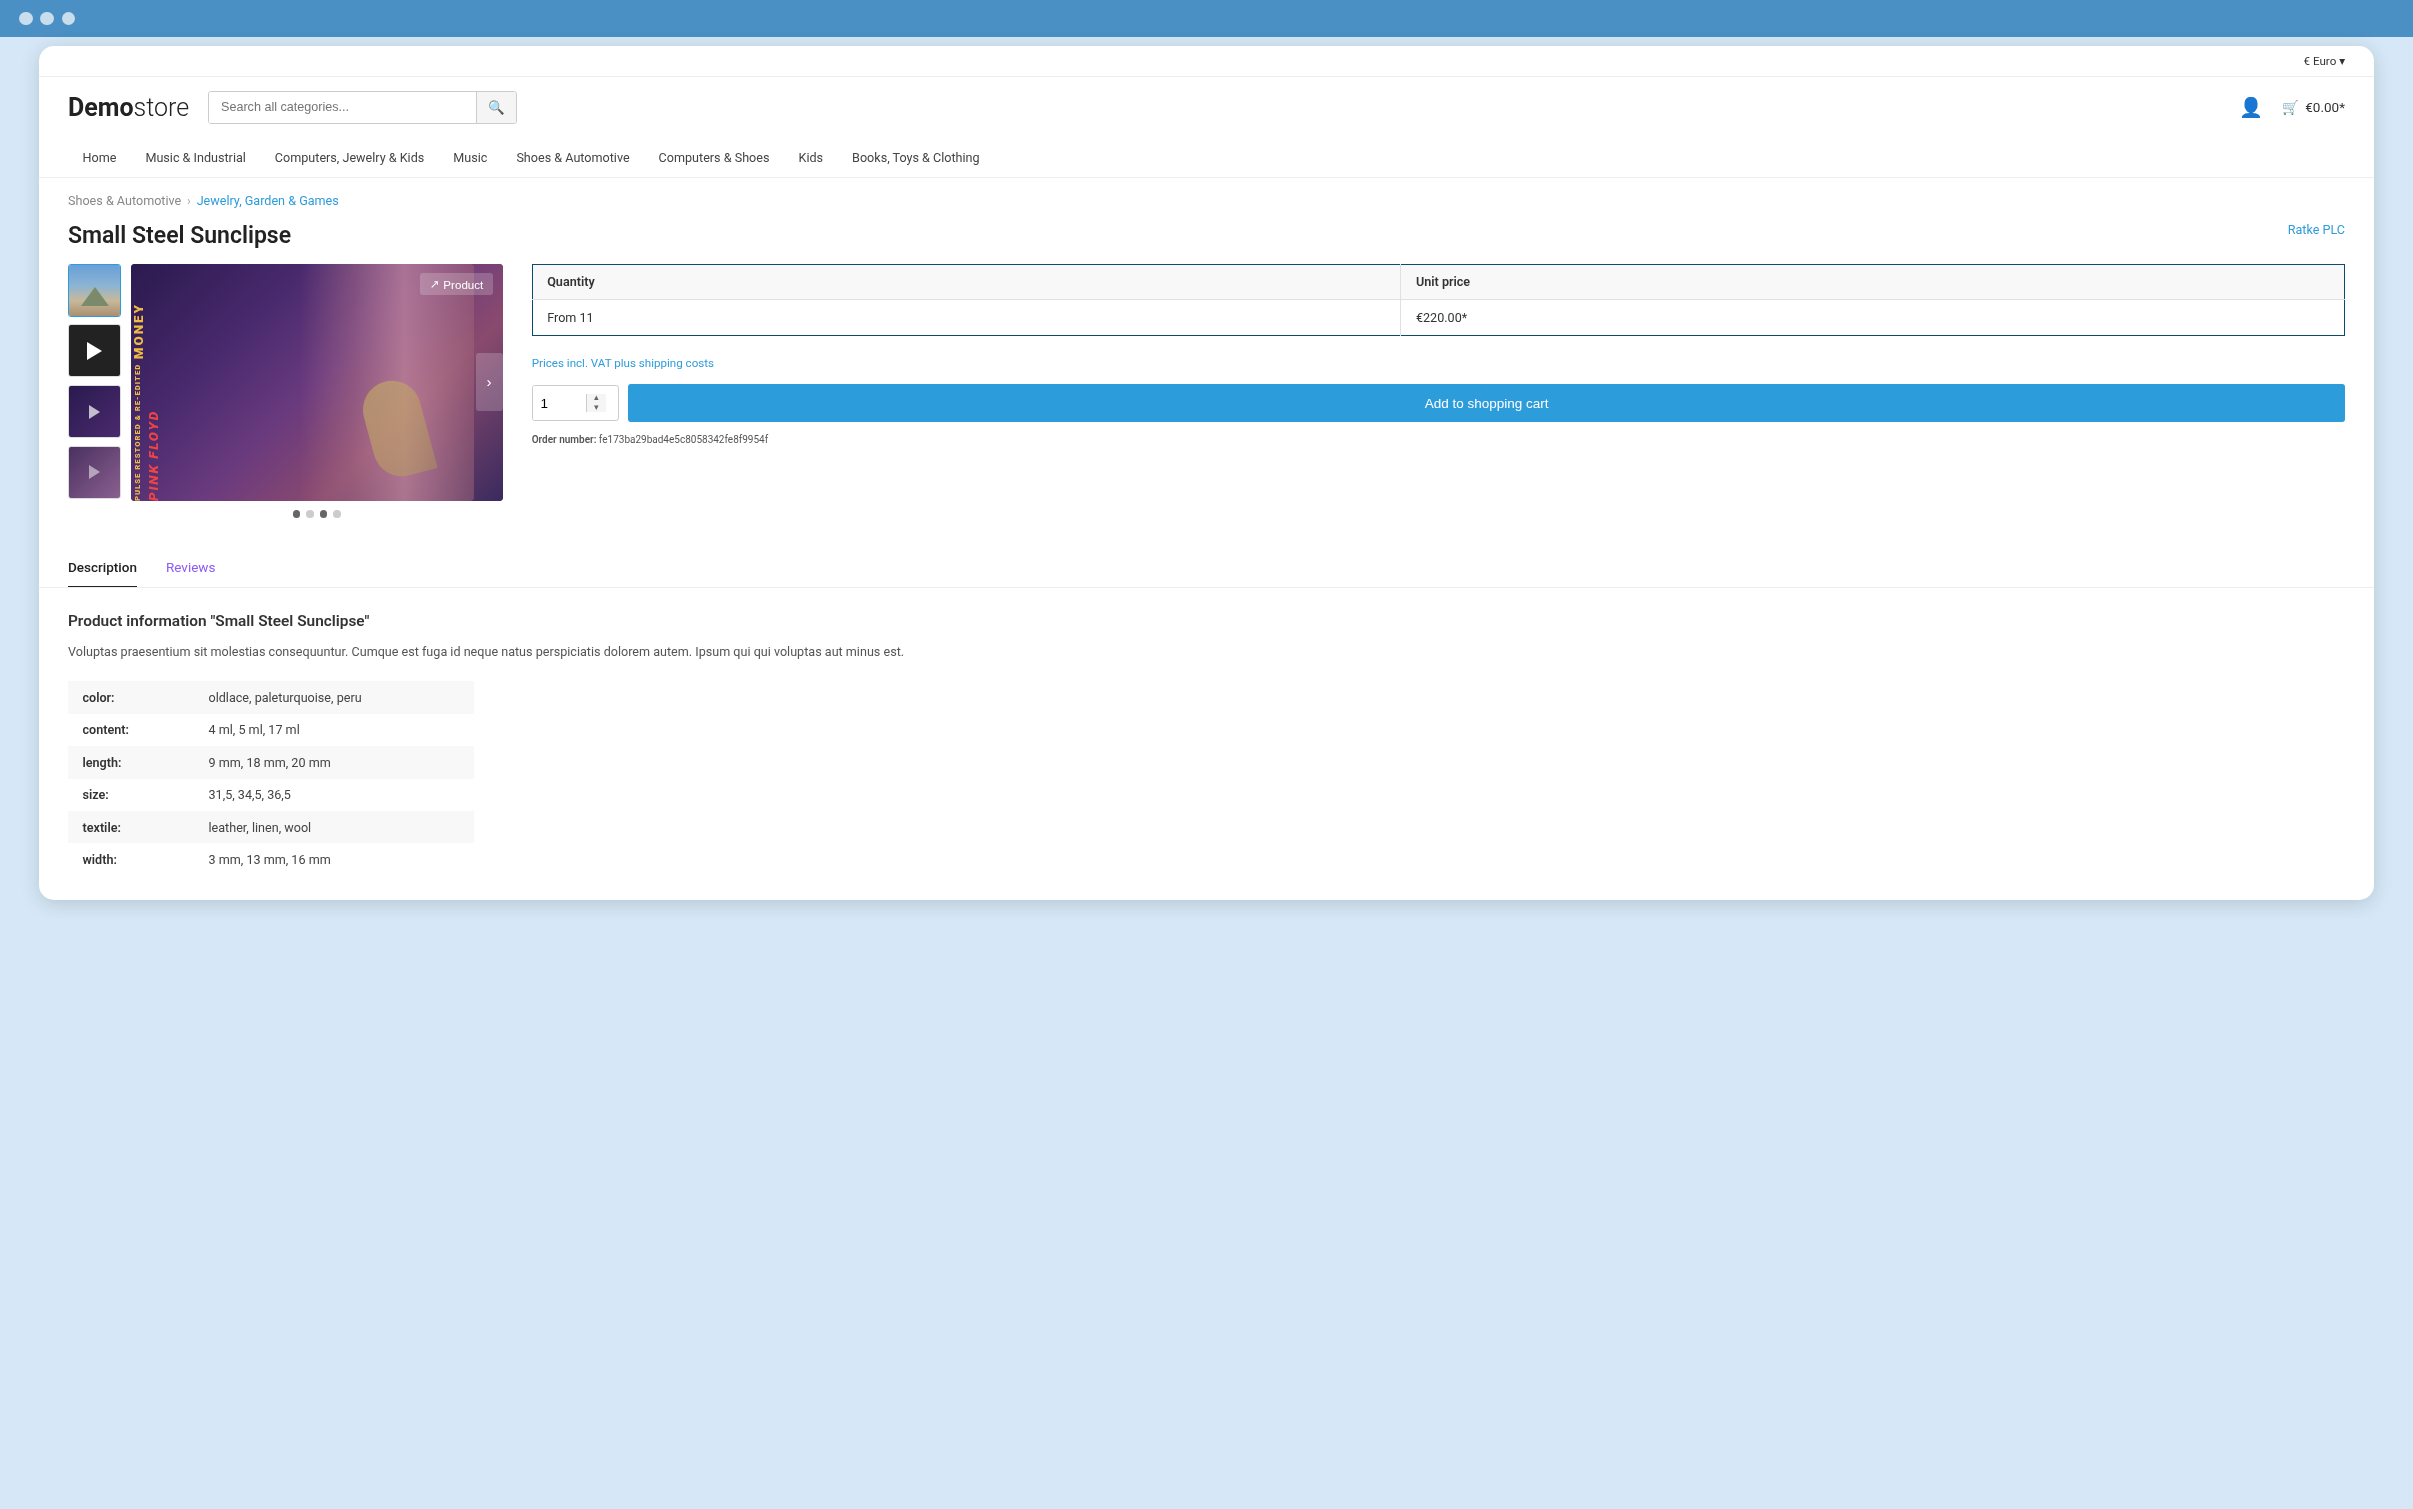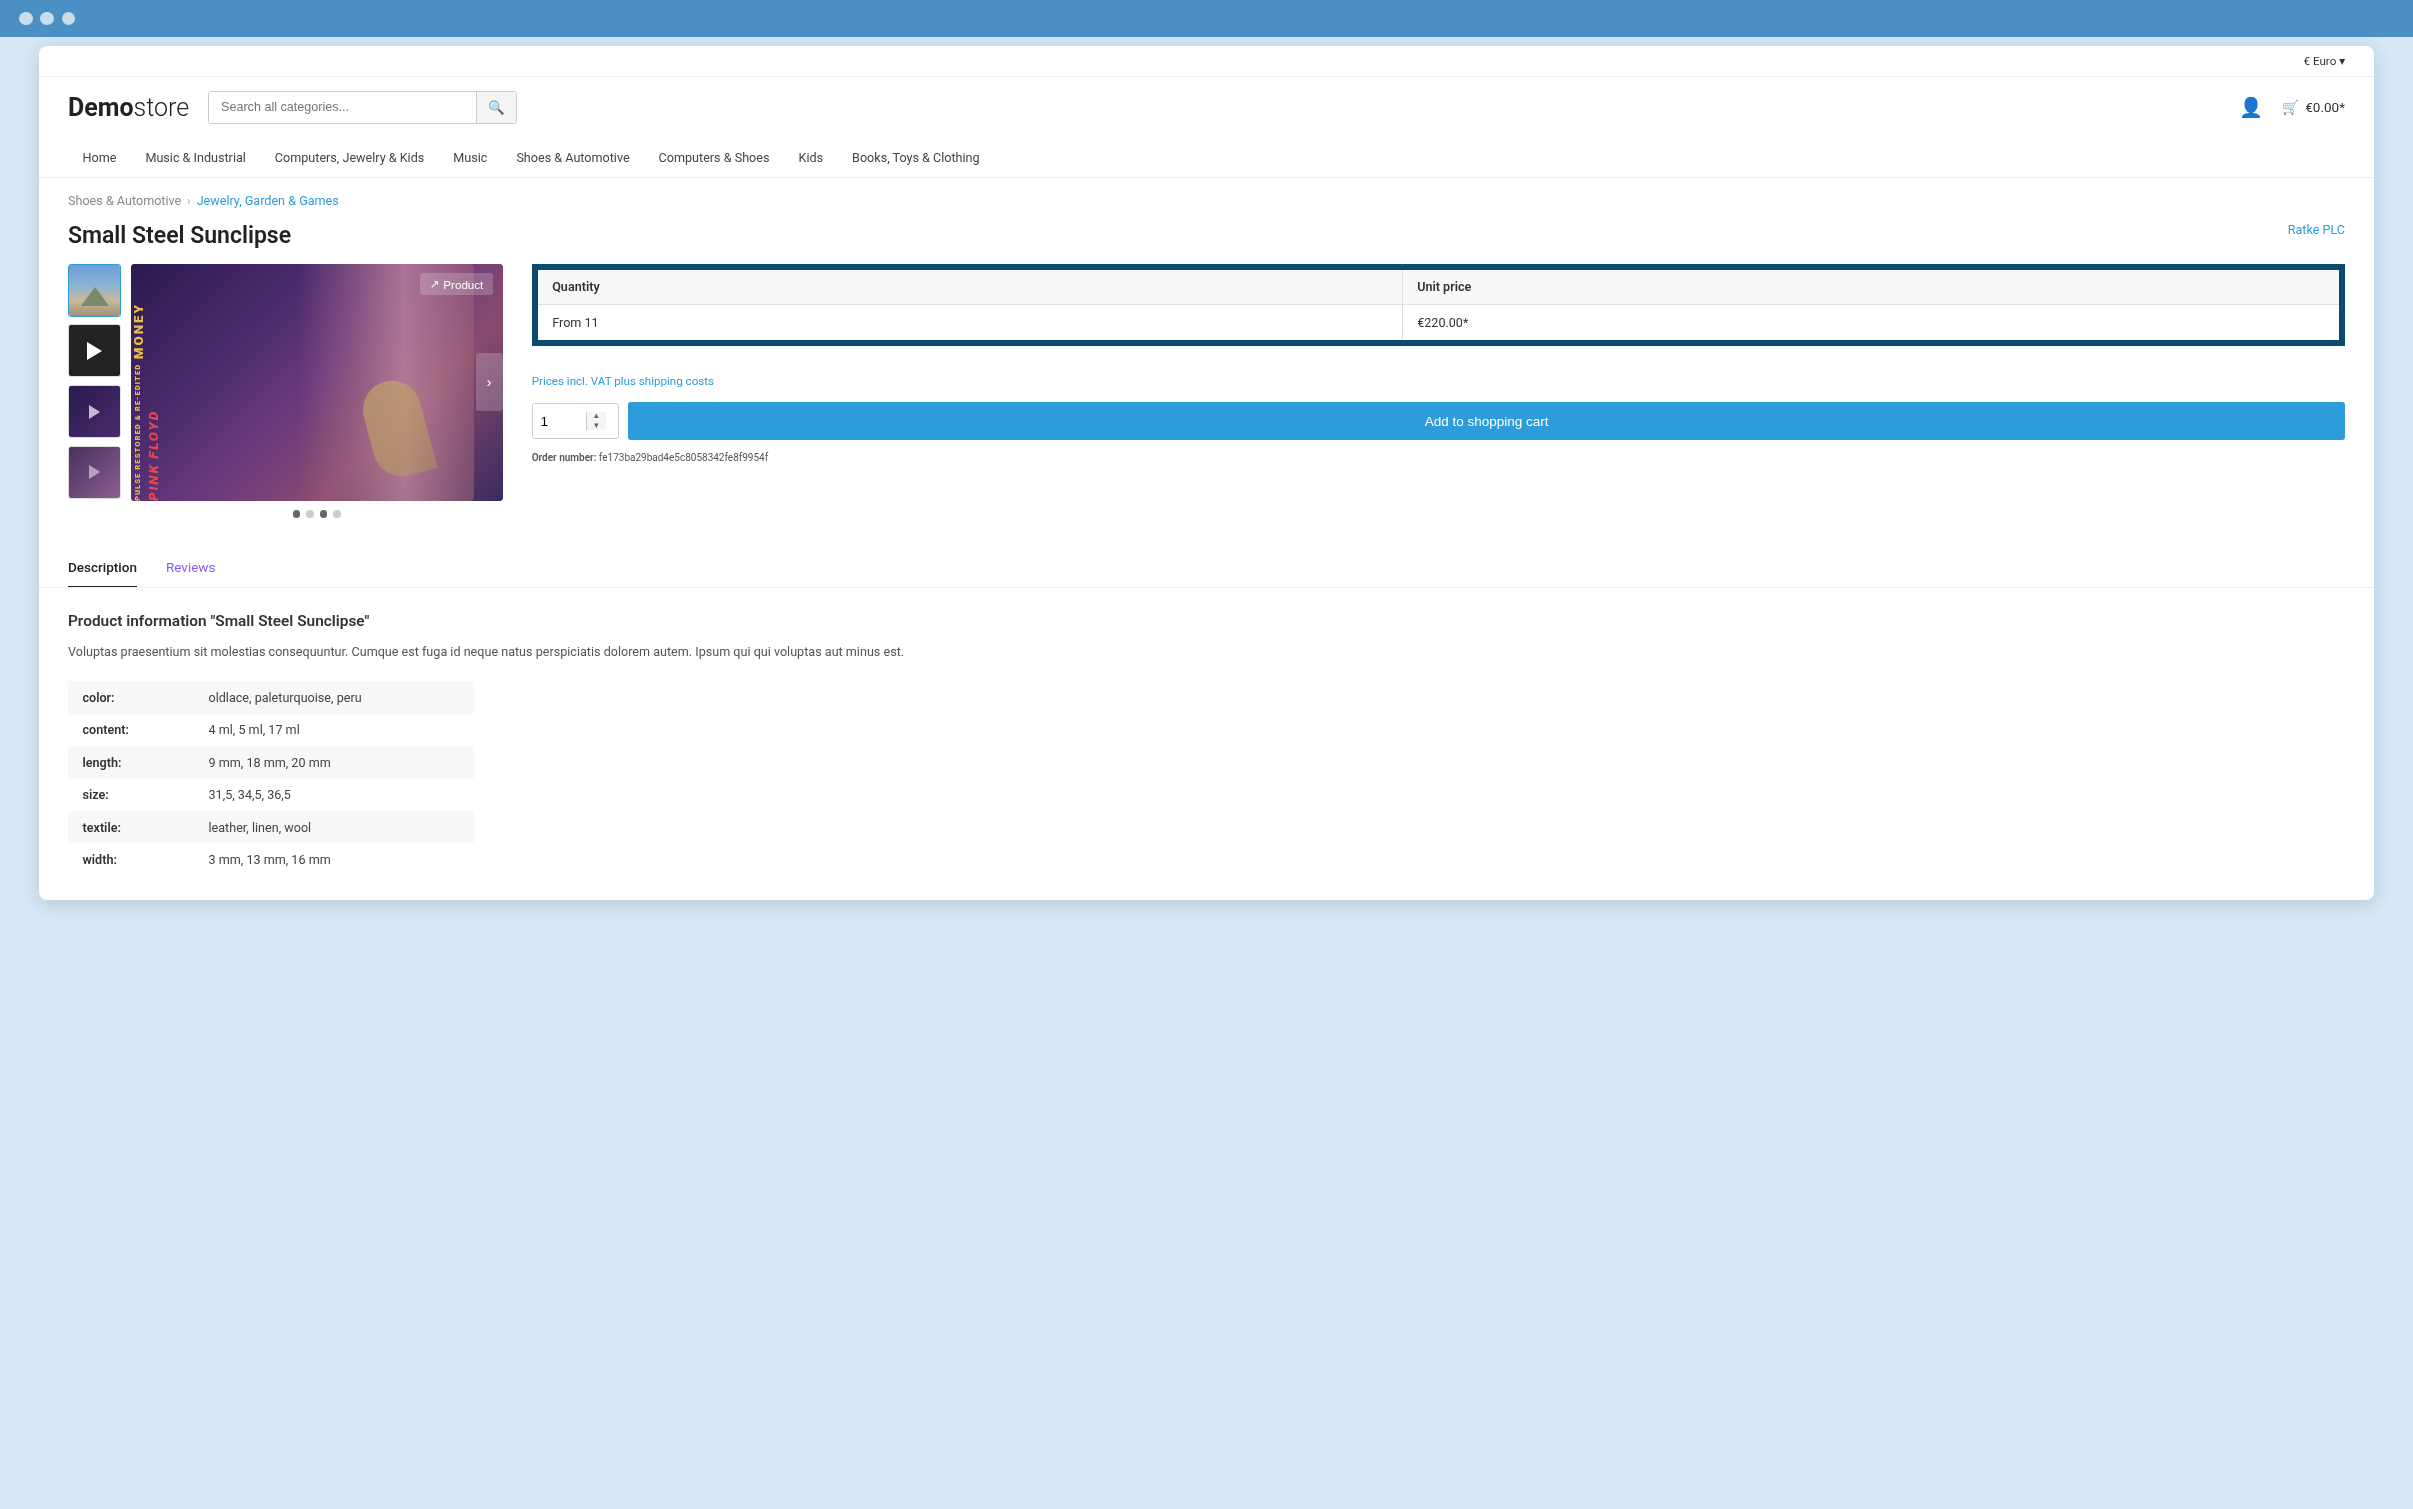--- a/index.html
+++ b/index.html
@@ -21,21 +21,21 @@
     }
     .dot {
       width: 13.5px;
       height: 13.5px;
       border-radius: 50%;
       background: rgba(255,255,255,0.7);
     }
     .browser-window {
       background: #fff;
       margin: 9.7px 39px 19.3px 39px;
-      border-radius: 8px;
+      border-radius: 15px;
       box-shadow: 0 3.9px 19.3px rgba(0,0,0,0.15);
       overflow: hidden;
       min-height: 772px;
     }
     
     .top-bar {
       display: flex;
       justify-content: flex-end;
       padding: 7.7px 29px;
       font-size: 11.6px;
@@ -314,23 +314,23 @@
       background: #ccc;
       cursor: pointer;
     }
     .carousel-dot.active { background: #666; }
     
     .purchase-box {
       flex: 1;
     }
     .price-table {
       width: 100%;
-      border: 6px solid #0c4a6e;
+      border: 1px solid #0c4a6e;
       border-collapse: collapse;
-      margin-bottom: 28px;
+      margin-bottom: 20px;
     }
     .price-table th {
       background: #f8f8f8;
       padding: 9.7px 14.5px;
       text-align: left;
       font-weight: 600;
       font-size: 12.6px;
       border-bottom: 1px solid #e0e0e0;
     }
     .price-table th:first-child { border-right: 1px solid #e0e0e0; }

